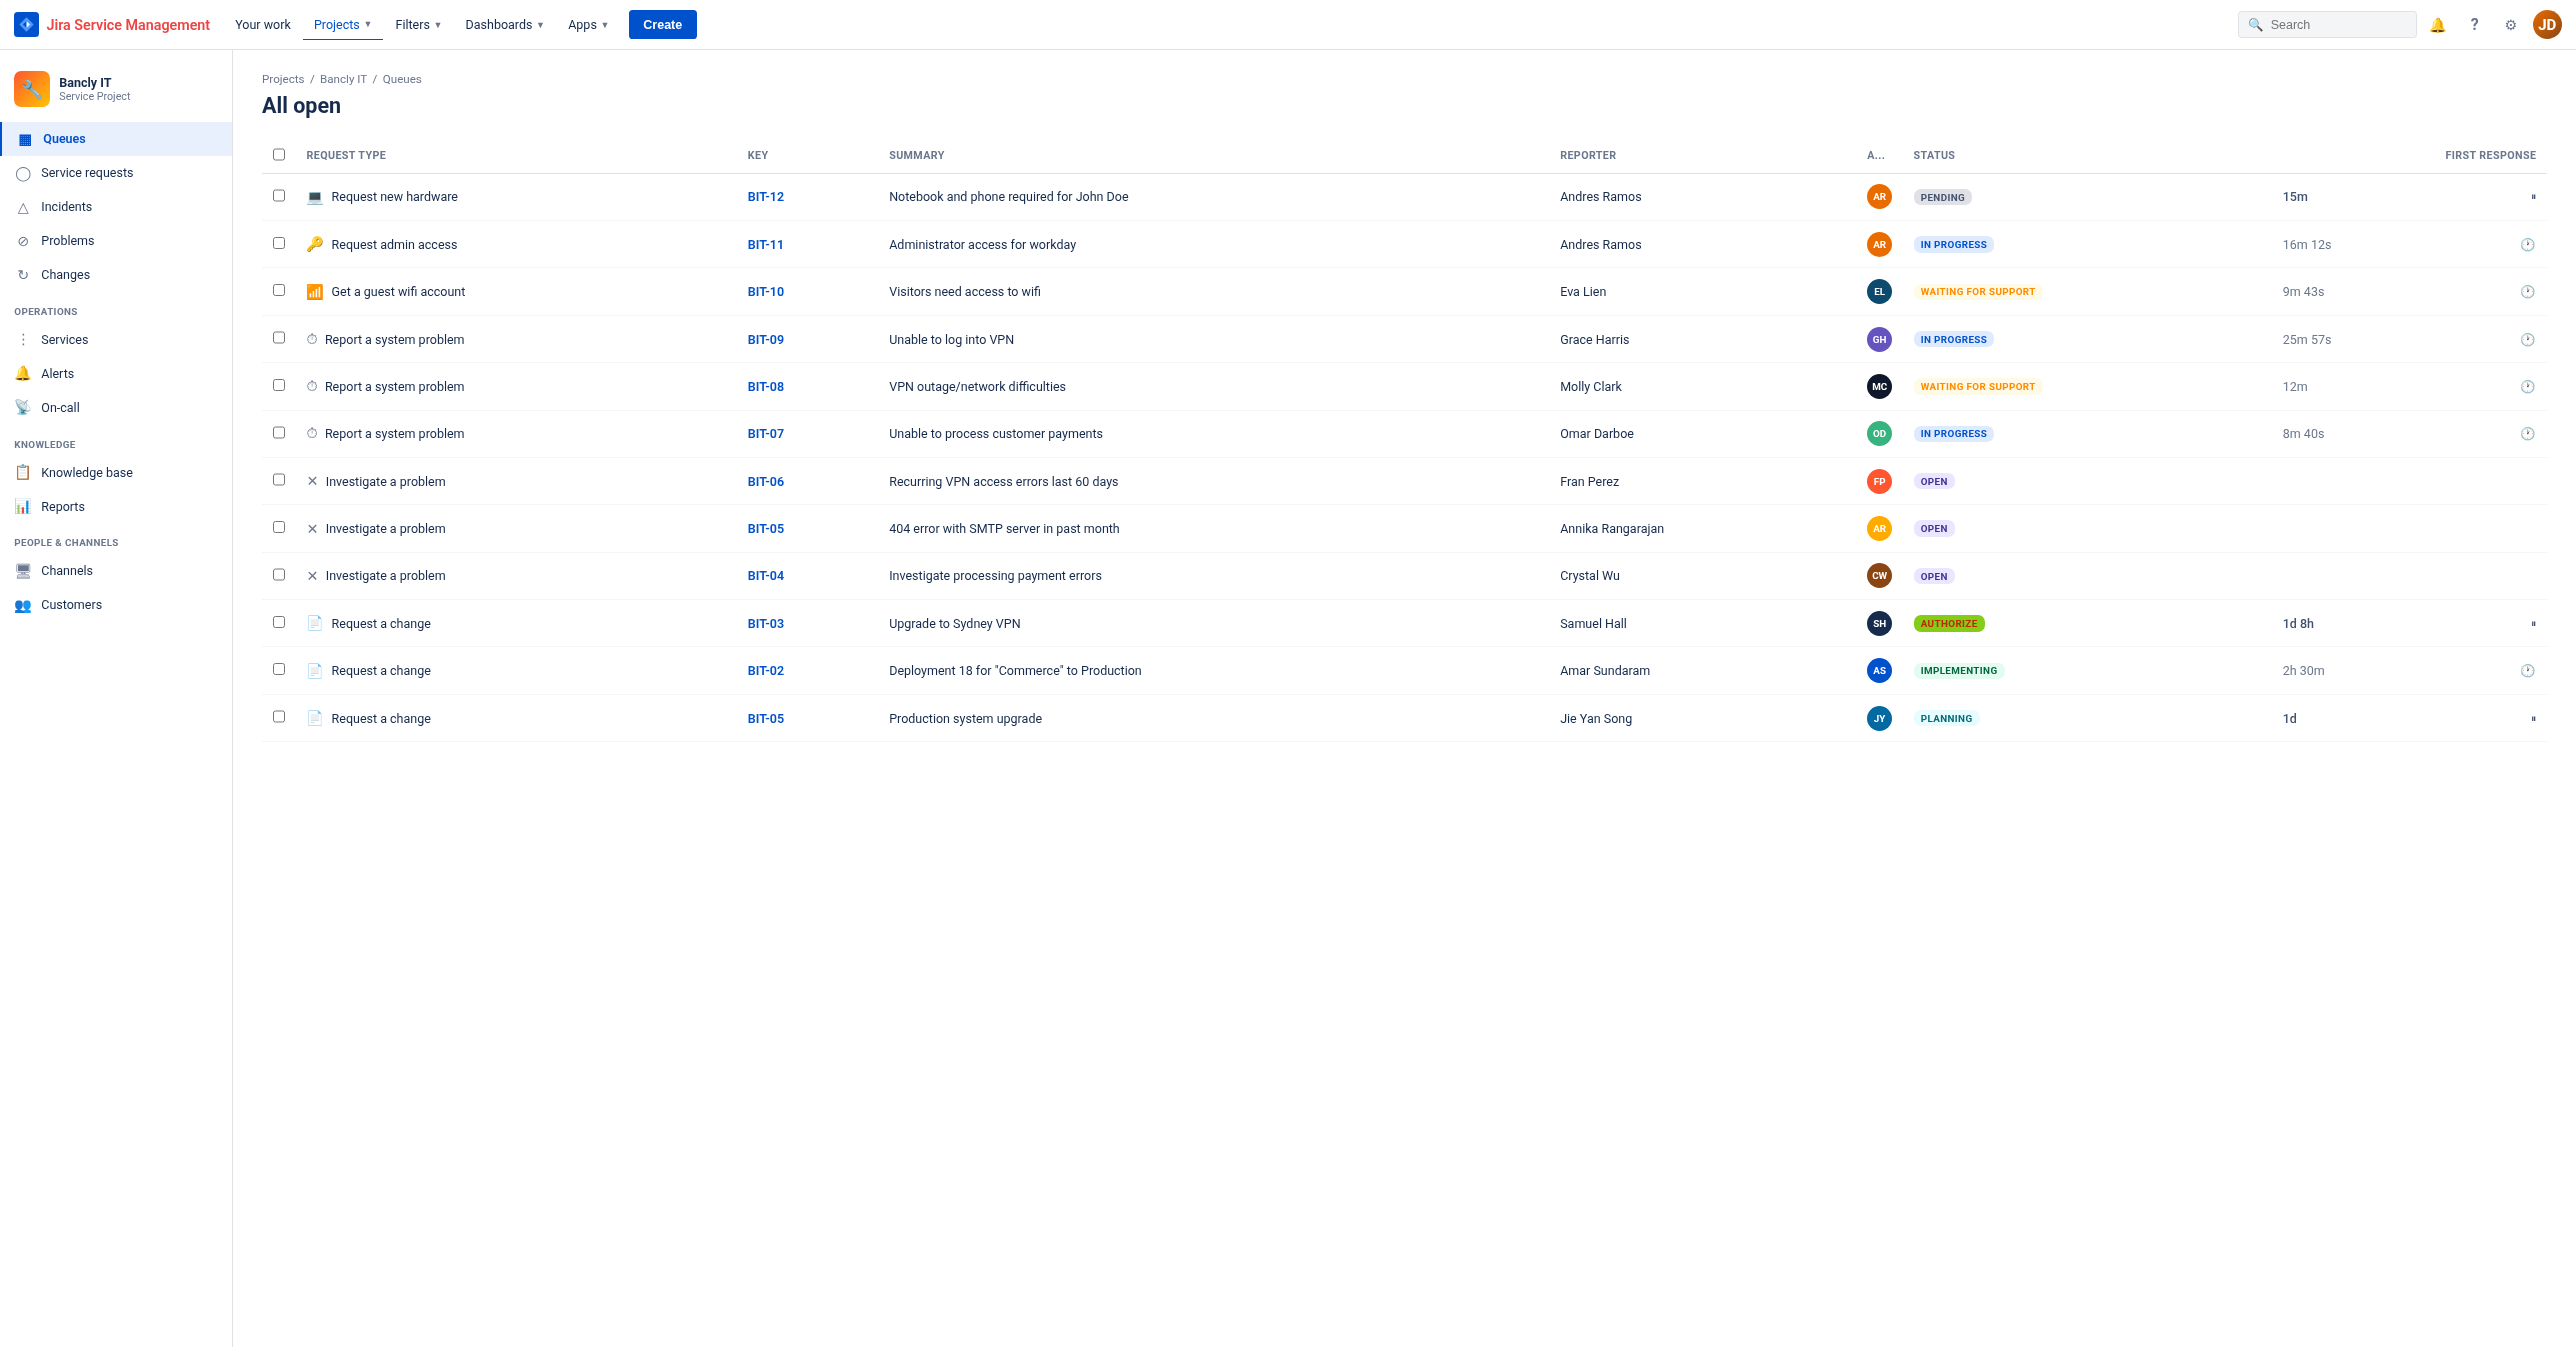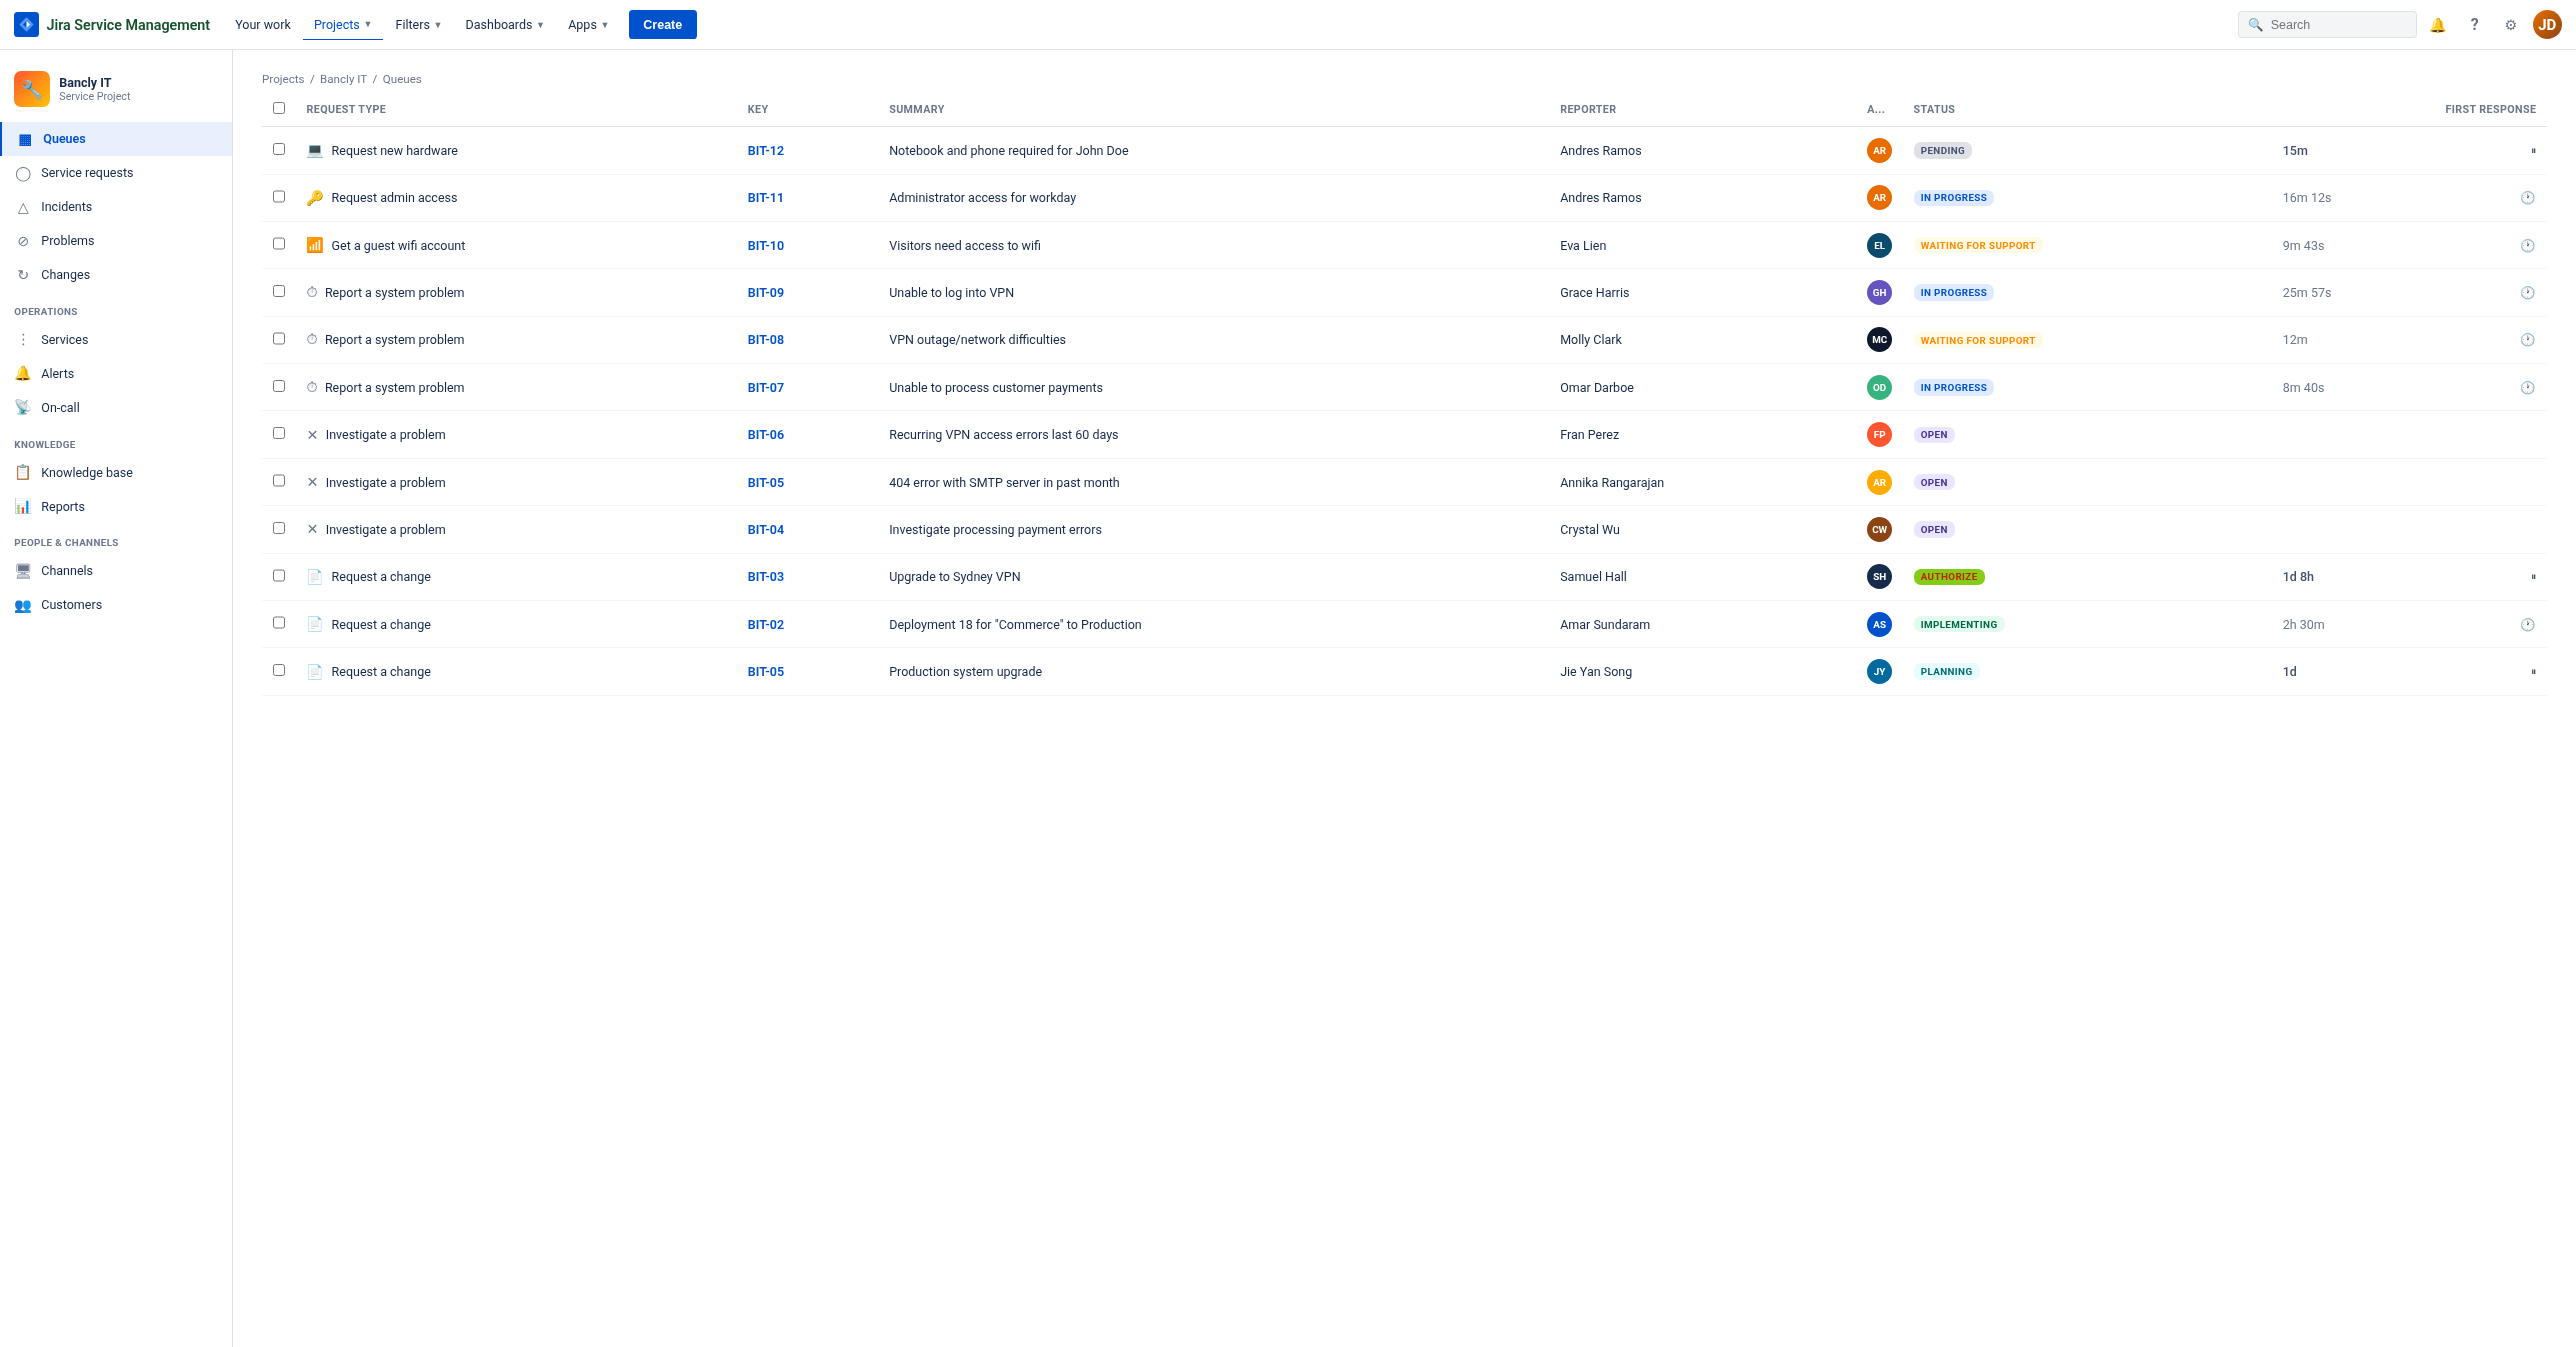--- a/index.html
+++ b/index.html
@@ -6,21 +6,21 @@
     body { font-family: -apple-system, BlinkMacSystemFont, 'Segoe UI', Roboto, sans-serif; font-size: 12.5px; background: #fff; color: #172B4D; }
 
     
     .topnav {
       display: flex; align-items: center; height: 50px;
       background: #fff; border-bottom: 0.9px solid #DFE1E6;
       padding: 0 14.3px; gap: 7.2px; position: fixed; top: 0; left: 0; right: 0; z-index: 100;
     }
     .topnav-logo { display: flex; align-items: center; gap: 7.2px; cursor: pointer; margin-right: 7.2px; }
     .topnav-logo-icon { width: 25px; height: 25px; }
-    .topnav-logo-text { font-size: 14.3px; font-weight: 600; color: #14532d; white-space: nowrap; }
+    .topnav-logo-text { font-size: 14.3px; font-weight: 600; color: #ef4444; white-space: nowrap; }
     .topnav-nav { display: flex; align-items: center; gap: 1.8px; flex: 1; }
     .nav-item {
       padding: 7.2px 10.7px; border-radius: 3.6px; cursor: pointer; font-size: 12.5px;
       color: #172B4D; display: flex; align-items: center; gap: 3.6px; white-space: nowrap;
     }
     .nav-item.active { color: #0052CC; border-bottom: 1.8px solid #0052CC; border-radius: 0; }
     .nav-item .chevron { font-size: 9px; color: #6B778C; }
     .topnav-create {
       background: #0052CC; color: #fff; padding: 7.2px 14.3px; border-radius: 3.6px;
       font-weight: 600; cursor: pointer; border: none; font-size: 12.5px; margin: 0 7.2px;
@@ -238,20 +238,21 @@
   </aside>
 
   <main class="main">
     <div class="breadcrumb">
       <a>Projects</a>
       <span class="breadcrumb-sep">/</span>
       <a>Bancly IT</a>
       <span class="breadcrumb-sep">/</span>
       <a>Queues</a>
     </div>
+    <h1 class="page-title">All open</h1>
 
     <table class="queue-table">
       <thead>
         <tr>
           <th class="checkbox-cell">
             <input type="checkbox" style="">
           </th>
           <th>Request Type</th>
           <th>Key</th>
           <th>Summary</th>

